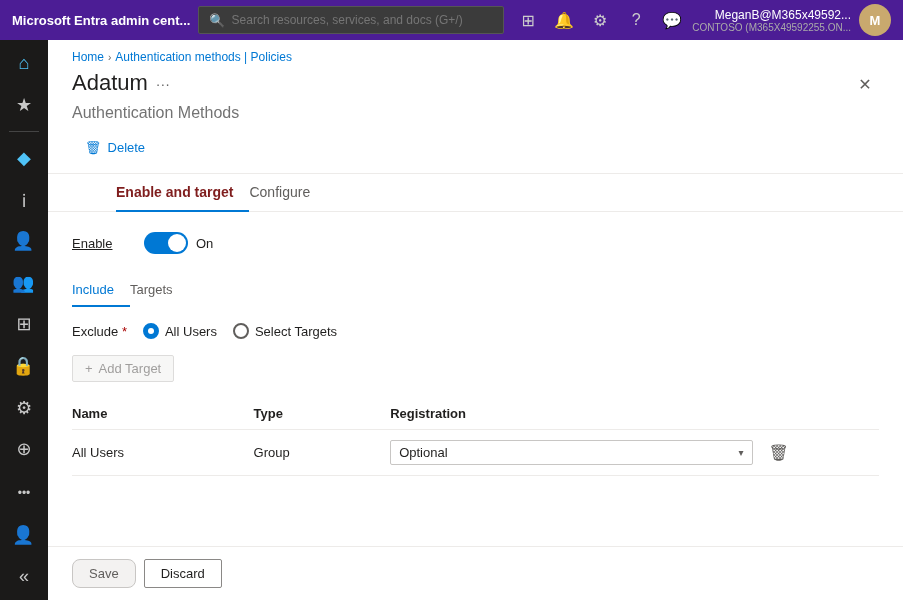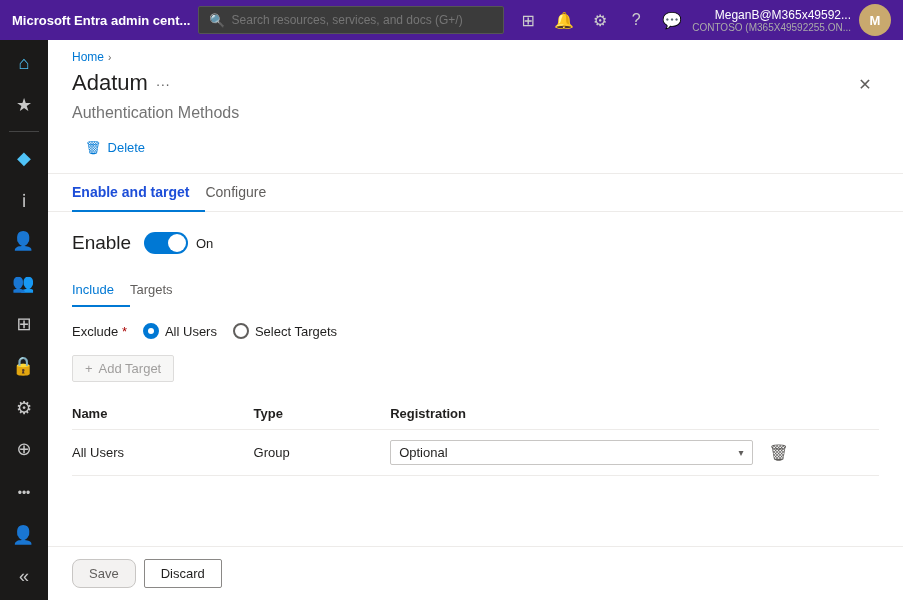--- a/index.html
+++ b/index.html
@@ -73,28 +73,28 @@
       border: 1px solid transparent; background: transparent; cursor: pointer;
       font-size: 13px; color: #0078d4; border-radius: 2px;
     }
 
     
     .tabs { display: flex; padding: 0 24px; border-bottom: 1px solid #edebe9; }
     .tab {
       padding: 10px 16px 10px 0; cursor: pointer; font-size: 14px; color: #605e5c;
       border-bottom: 2px solid transparent; margin-bottom: -1px;
     }
-    .tab.active { color: #1d4ed8; border-bottom-color: #0078d4; font-weight: 600; }
+    .tab.active { color: #7f1d1d; border-bottom-color: #0078d4; font-weight: 600; margin-left: 44px; }
 
     
     .form-content { padding: 20px 24px; flex: 1; }
 
     
     .form-row { display: flex; align-items: center; gap: 12px; margin-bottom: 20px; }
-    .form-label { font-size: 19px; color: #201f1e; min-width: 60px; }
+    .form-label { font-size: 13px; color: #201f1e; min-width: 60px; text-decoration: underline; }
 
     
     .toggle-container { display: flex; align-items: center; gap: 8px; }
     .toggle {
       width: 44px; height: 22px; background: #0078d4; border-radius: 11px;
       position: relative; cursor: pointer;
     }
     .toggle-thumb {
       width: 18px; height: 18px; background: #fff; border-radius: 50%;
       position: absolute; top: 2px; right: 2px; transition: 0.2s;
@@ -212,20 +212,21 @@
     <div class="sidebar-item" style="font-size:12px;">•••</div>
     <div class="sidebar-item">👤</div>
     <div class="sidebar-item">«</div>
   </div>
 
   <div class="main-content">
 
     <div class="breadcrumb">
       <span class="breadcrumb-item">Home</span>
       <span class="breadcrumb-sep">›</span>
+      <span class="breadcrumb-item">Authentication methods | Policies</span>
     </div>
 
     <div class="panel-header">
       <span class="panel-title">Adatum</span>
       <span class="panel-more">···</span>
       <span class="panel-close">✕</span>
     </div>
     <div class="panel-subtitle">Authentication Methods</div>
 
     <div class="toolbar">

